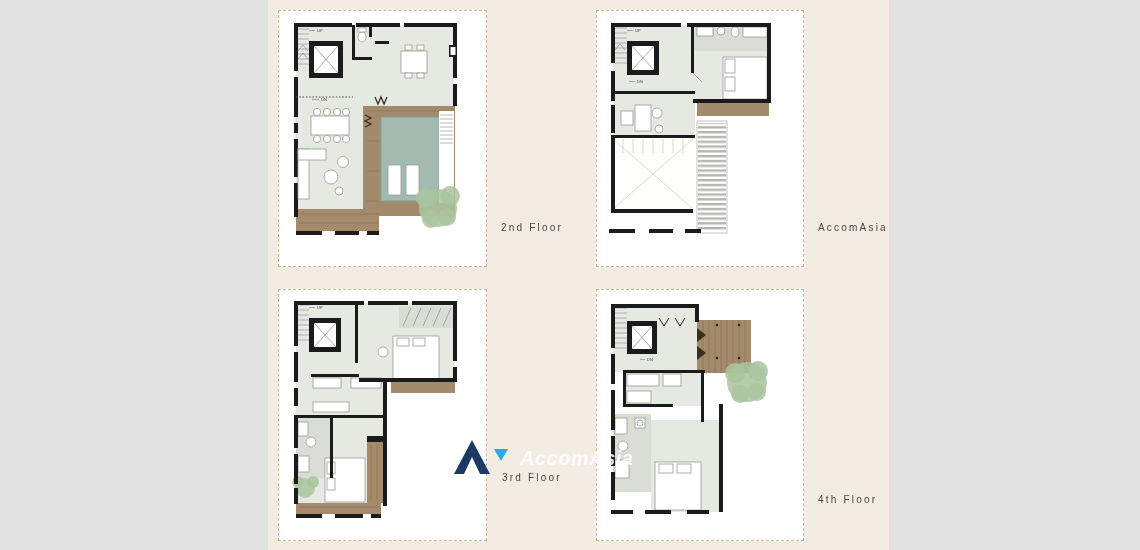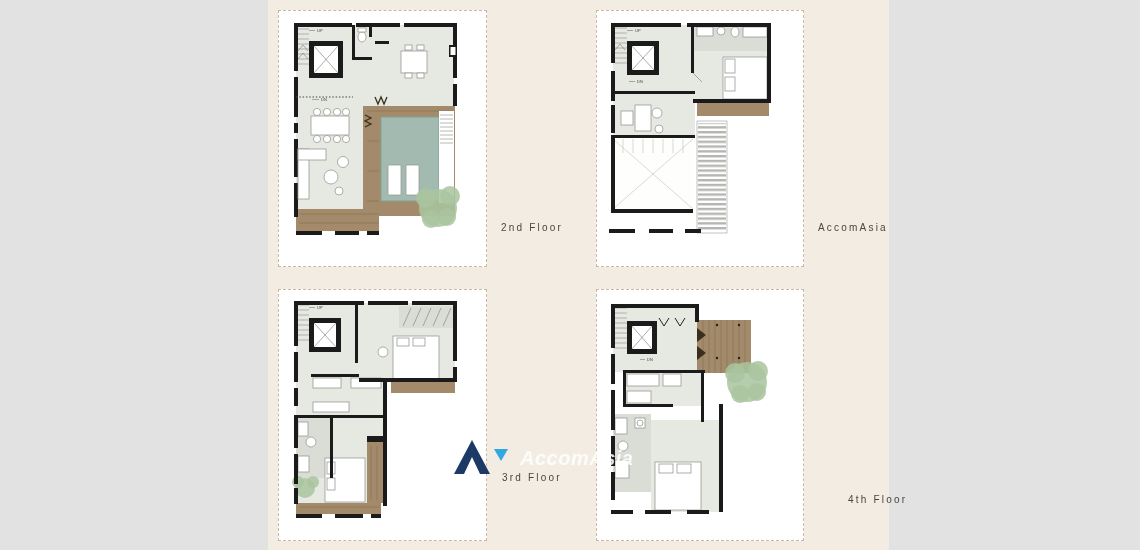--- a/index.html
+++ b/index.html
@@ -361,21 +361,21 @@
           <rect class="w" x="90" y="220" width="22" height="4"></rect>
       </g>
       <text class="txt" x="50" y="71">DN</text>
       <path class="thin" d="M43,69.5 H48"></path>
     </svg>
   </div>
 
   <div class="floor-label" style="left:501px;top:222px">2nd Floor</div>
   <div class="floor-label" style="left:818px;top:222px">AccomAsia</div>
   <div class="floor-label" style="left:502px;top:472px">3rd Floor</div>
-  <div class="floor-label" style="left:848px;top:494px">4th Floor</div>
+  <div class="floor-label" style="left:818px;top:494px">4th Floor</div>
 
   <div class="watermark" style="left:452px;top:438px">
     <svg width="58" height="38" viewBox="0 0 58 38">
       <path class="navy" d="M2,36 L20,2 L38,36 L28,36 L20,19 L12,36 Z"></path>
       <path class="blue" d="M42,11 h14 l-7,12 z"></path>
     </svg>
     <span class="wm-text">AccomAsia</span>
   </div>
 
 </div>

